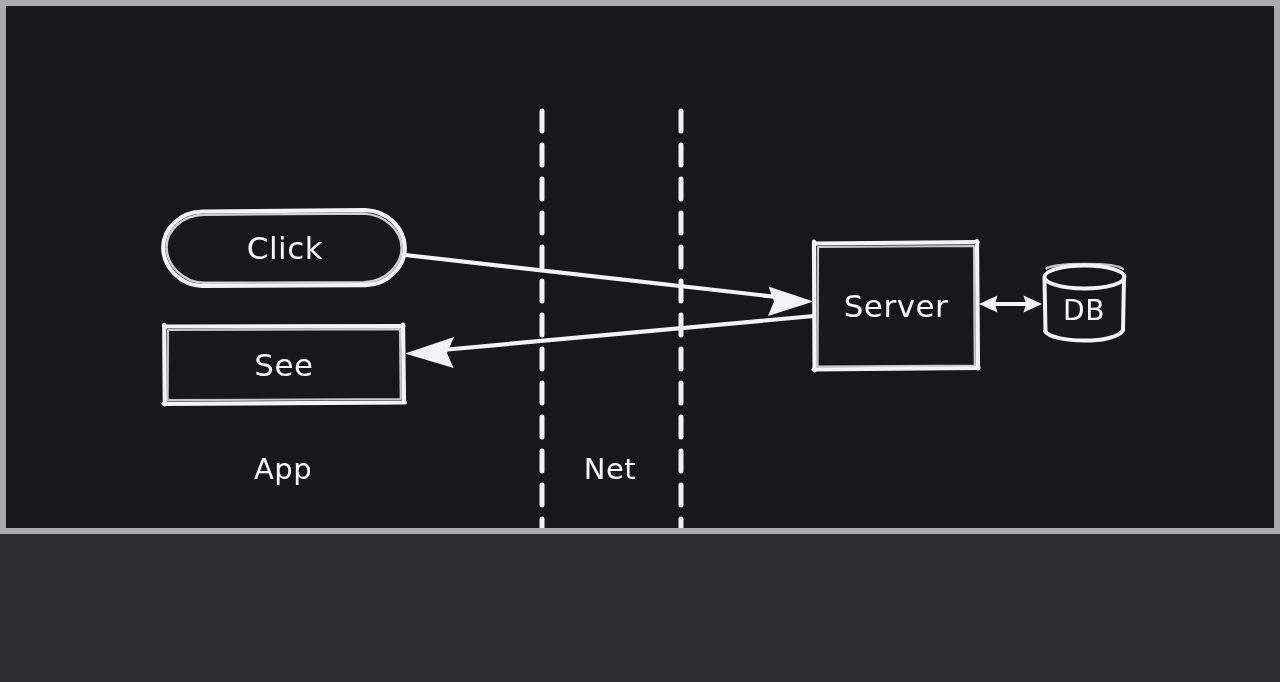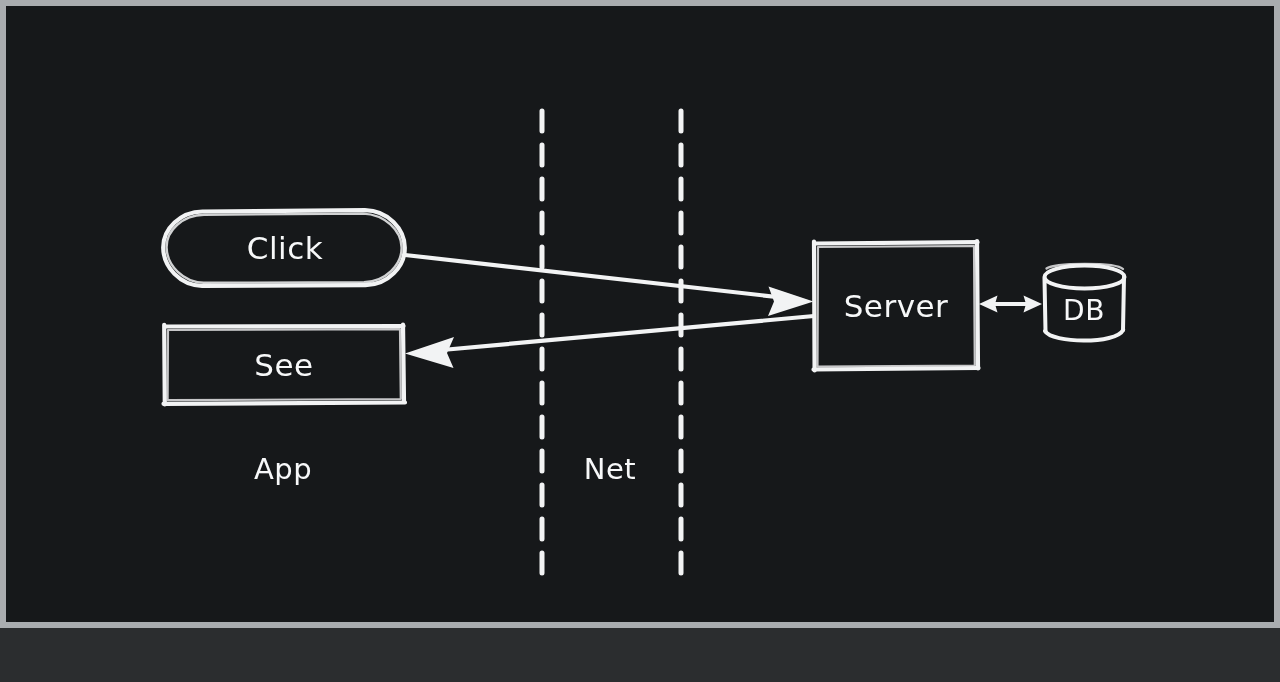--- a/index.html
+++ b/index.html
@@ -5,21 +5,21 @@
 <style>
   html, body {
     margin: 0;
     padding: 0;
     background: #2b2d2f;
     font-family: "DejaVu Sans", sans-serif;
   }
   #canvas-frame {
     position: relative;
     width: 1280px;
-    height: 628px;
+    height: 534px;
     box-sizing: border-box;
     border: 6px solid #a9acaf;
     background: #16181a;
     overflow: hidden;
   }
   #diagram-svg {
     position: absolute;
     left: 0;
     top: 0;
     width: 1280px;

